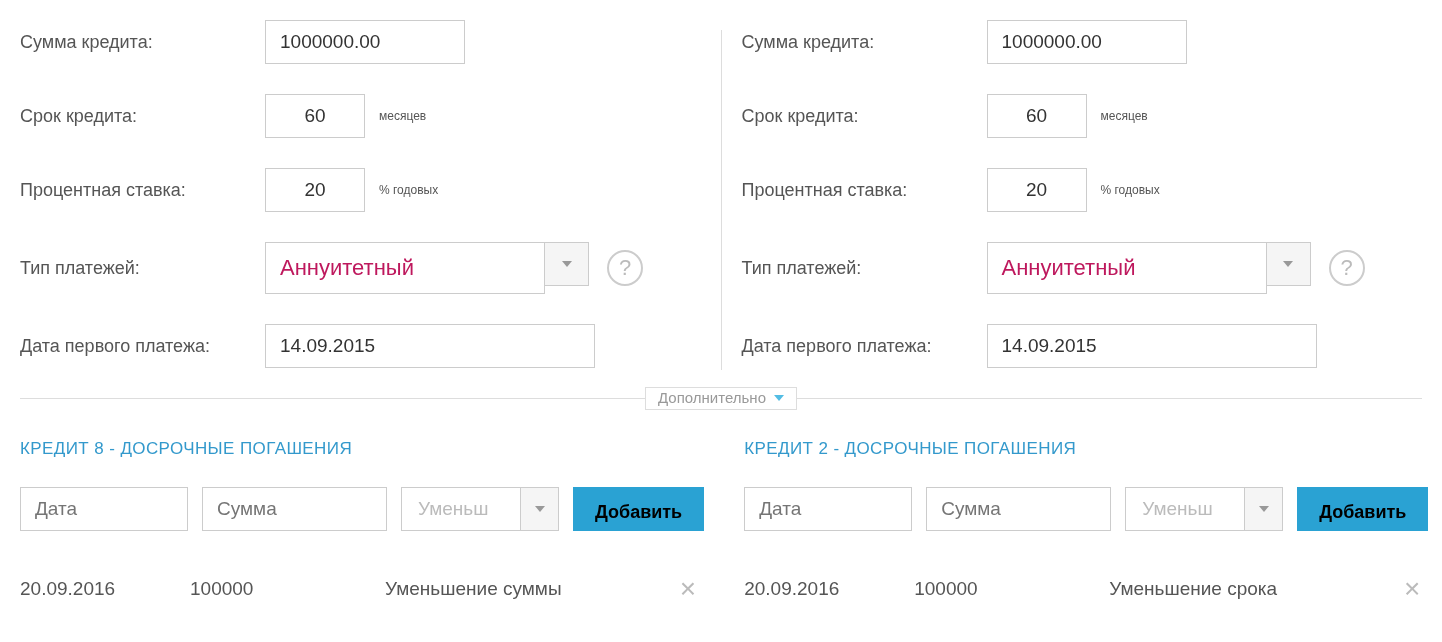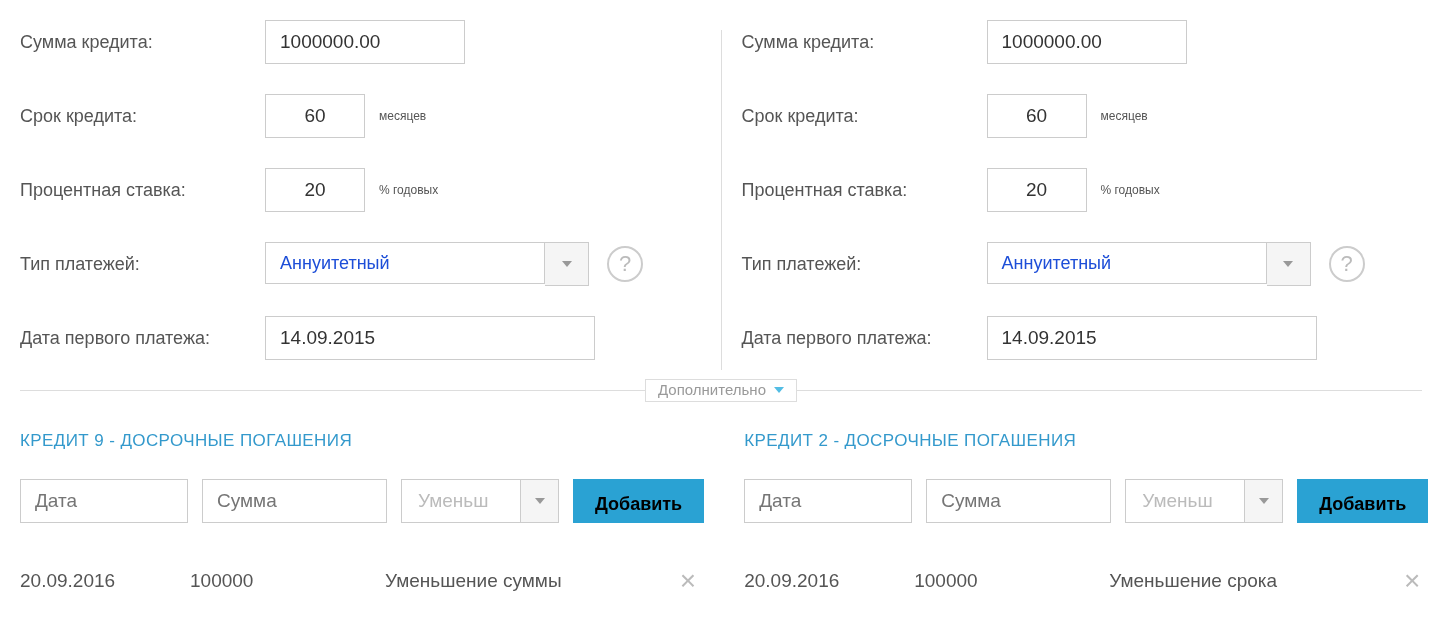--- a/index.html
+++ b/index.html
@@ -41,26 +41,26 @@
 .suffix {
   margin-left: 14px;
   color: #555;
   font-size: 12px;
 }
 
 .select-wrap { display: inline-flex; position: relative; }
 .select-main {
   border: 1px solid #ccc;
   width: 280px;
-  height: 42px;
+  height: 52px;
   padding: 0 14px;
   display: flex;
   align-items: center;
-  font-size: 18px;
-  color: #1d4ed8;
+  font-size: 22px;
+  color: #be185d;
 }
 .select-btn {
   width: 44px;
   height: 44px;
   border: 1px solid #ccc;
   border-left: none;
   background: #f5f5f5;
   display: flex;
   align-items: center;
   justify-content: center;
@@ -254,21 +254,21 @@
 <div class="middle-divider">
   <div class="middle-tag">
     <span>Дополнительно</span>
     <span class="tri-dn"></span>
   </div>
 </div>
 
 <div class="container" style="padding-top:0">
 
   <div class="col">
-    <div class="section-title">КРЕДИТ 9 - ДОСРОЧНЫЕ ПОГАШЕНИЯ</div>
+    <div class="section-title">КРЕДИТ 8 - ДОСРОЧНЫЕ ПОГАШЕНИЯ</div>
     <div class="payrow">
       <input class="ph-input w160" placeholder="Дата" style="">
       <input class="ph-input w150" placeholder="Сумма" style="">
       <div class="sel-small">
         <div class="sel-body">Уменьш</div>
         <div class="sel-btn">
             <div class="tri-down"></div>
           </div>
       </div>
       <button class="btn-primary">Добавить</button>

